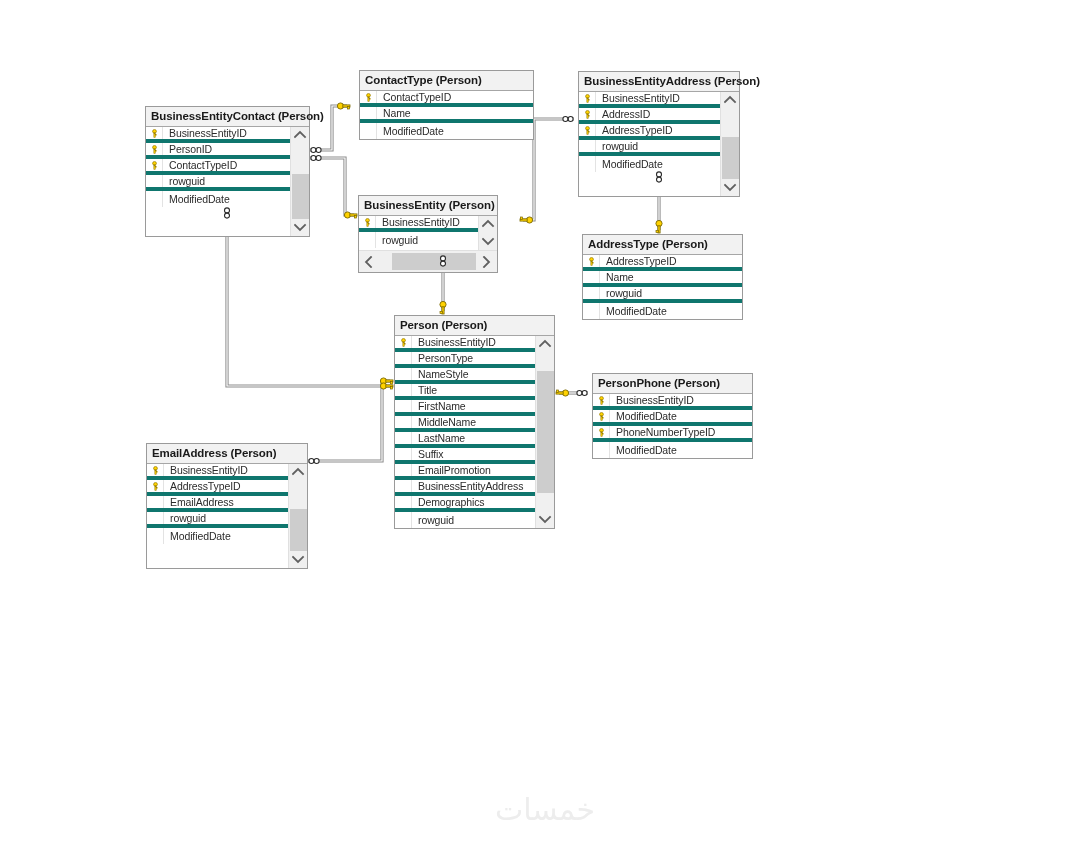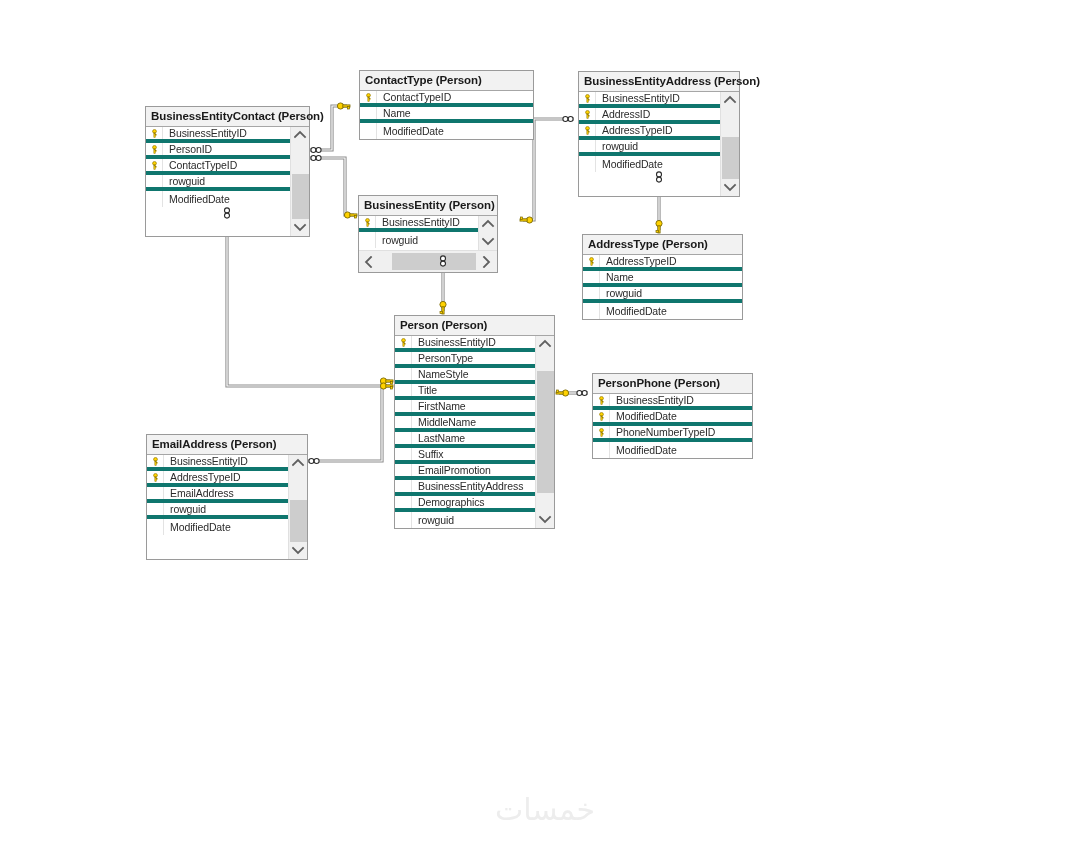--- a/index.html
+++ b/index.html
@@ -483,21 +483,21 @@
               </div>
               <div class="fname">PhoneNumberTypeID</div>
             </div>
             <div class="row">
               <div class="keycell"></div>
               <div class="fname">ModifiedDate</div>
             </div>
           </div>
         </div>
       </div>
-      <div class="tbl" style="left: 146px; top: 434px; width: 162px;">
+      <div class="tbl" style="left: 146px; top: 443px; width: 162px;">
         <div class="hdr">EmailAddress (Person)</div>
         <div class="body">
           <div class="cols">
             <div class="row">
               <div class="keycell">
                 <svg class="keyicon" viewBox="0 0 10 10" xmlns="http://www.w3.org/2000/svg">
                   <circle cx="5" cy="2.6" r="2.1" fill="#ffd200" stroke="#8a7200" stroke-width="0.7"></circle>
                   <rect x="4.3" y="4.2" width="1.5" height="5" fill="#ffd200" stroke="#8a7200" stroke-width="0.6"></rect>
                   <rect x="5.6" y="6.2" width="1.8" height="0.9" fill="#ffd200" stroke="#8a7200" stroke-width="0.4"></rect>
                 </svg>

